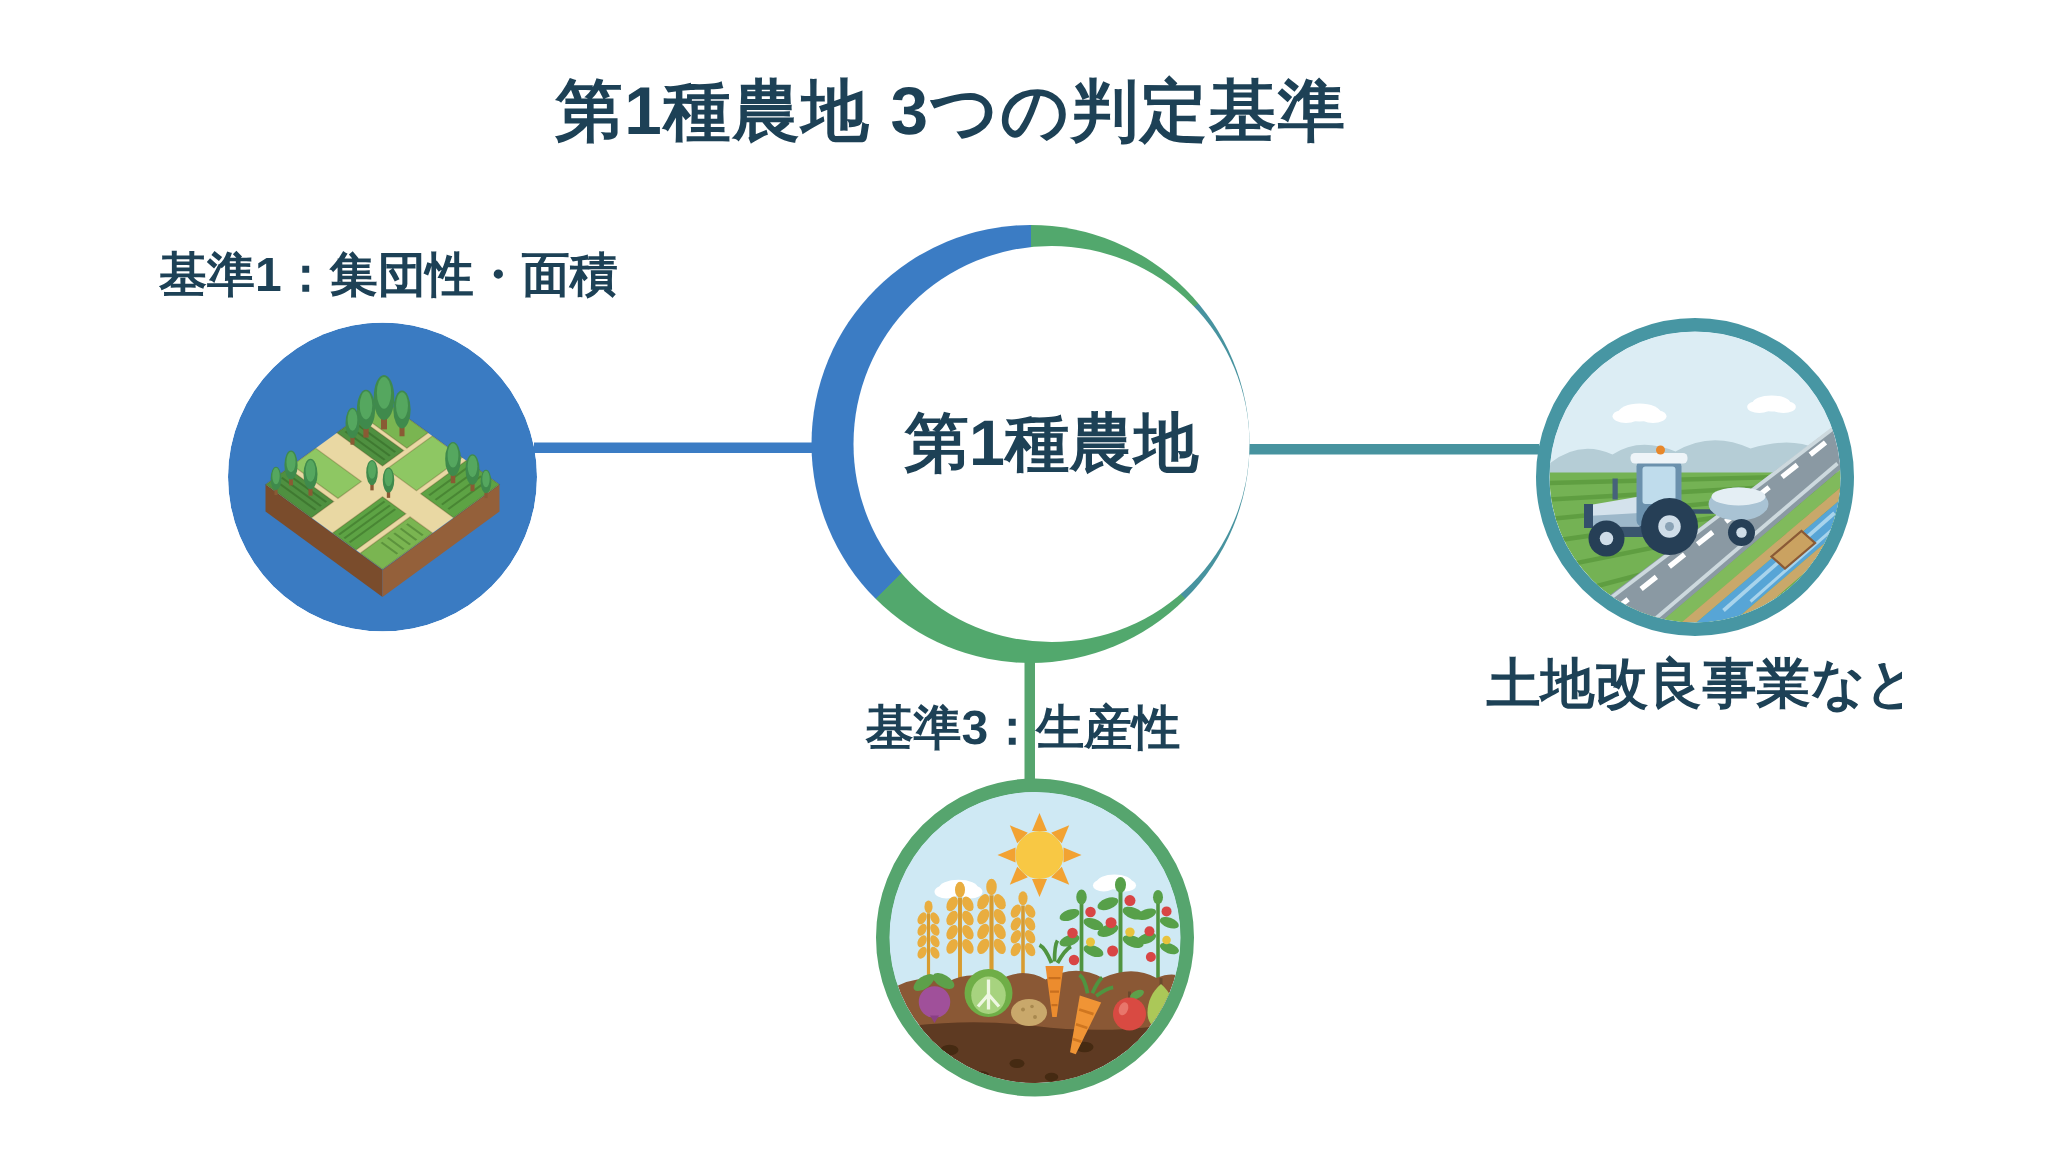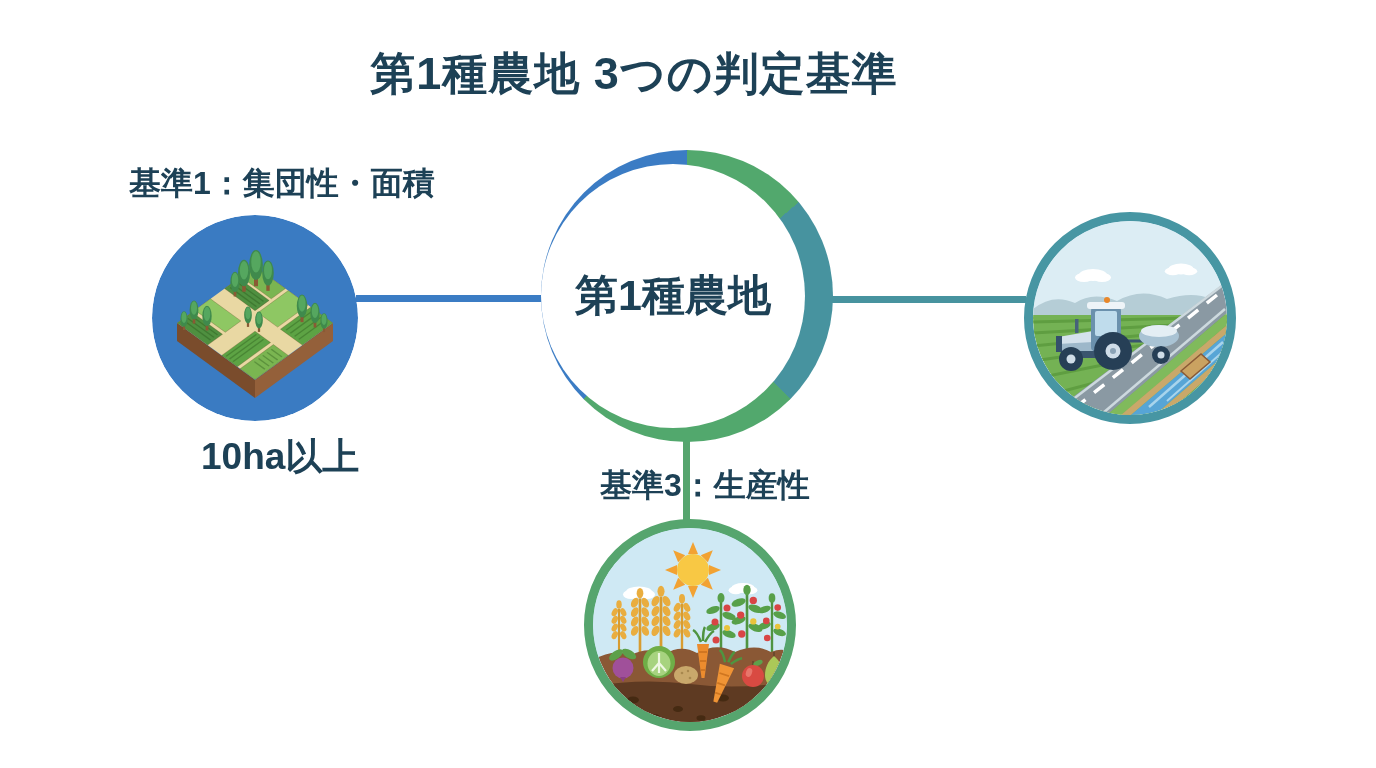--- a/index.html
+++ b/index.html
@@ -4,41 +4,41 @@
 <style>
   html,body{margin:0;padding:0;background:#ffffff;}
   .canvas{
     position:relative;width:1268px;height:768px;background:#ffffff;
     font-family:"Liberation Sans","DejaVu Sans",sans-serif;color:#1d4156;overflow:hidden;
   }
   .title{
     position:absolute;top:44px;left:0;width:100%;text-align:center;
     font-size:45px;font-weight:700;letter-spacing:1px;
   }
-  .lbl{position:absolute;font-weight:700;white-space:nowrap;z-index:3;margin-left:23px;}
+  .lbl{position:absolute;font-weight:700;white-space:nowrap;z-index:3;}
   .lbl-c1{left:106px;top:162px;font-size:32px;}
   .lbl-c2{left:1005px;top:162px;font-size:32px;}
   .lbl-c3{left:577px;top:464px;font-size:32px;}
   .val-c1{left:178px;top:432px;font-size:37px;}
   .val-c2{left:991px;top:432px;font-size:36px;}
   .val-c3{left:818px;top:591px;font-size:33px;}
   .connector{position:absolute;z-index:1;}
   .conn-left{left:356px;top:295px;width:186px;height:7px;background:#3b7cc4;}
   .conn-right{left:832px;top:296px;width:194px;height:7px;background:#47939f;}
   .conn-bottom{left:683px;top:440px;width:7px;height:82px;background:#56a56e;}
   .node{position:absolute;border-radius:50%;z-index:2;}
   .node-left{left:152px;top:215px;width:206px;height:206px;overflow:hidden;}
   .node-right{left:1024px;top:212px;width:212px;height:212px;border:9px solid #4796a3;
     box-sizing:border-box;overflow:hidden;background:#dcedf4;}
   .node-bottom{left:584px;top:519px;width:212px;height:212px;border:9px solid #56a56e;
     box-sizing:border-box;overflow:hidden;background:#cfe9f4;}
   .center-ring{
     position:absolute;left:541px;top:150px;width:292px;height:292px;border-radius:50%;z-index:2;
     background:conic-gradient(#52a86d 0deg 50deg,#47939f 50deg 135deg,#52a86d 135deg 225deg,#3b7cc4 225deg 360deg);
-    display:flex;align-items:center;justify-content:flex-start;
+    display:flex;align-items:center;justify-content:flex-end;
   }
   .center-inner{
     width:264px;height:264px;border-radius:50%;background:#ffffff;
     display:flex;align-items:center;justify-content:center;
   }
   .center-label{font-size:43px;font-weight:700;white-space:nowrap;}
   svg{display:block;}
 </style>
 </head>
 <body>
@@ -47,21 +47,21 @@
 
   <div class="title">第1種農地 3つの判定基準</div>
 
   <div class="connector conn-left"></div>
   <div class="connector conn-right"></div>
   <div class="connector conn-bottom"></div>
 
   <div class="lbl lbl-c1">基準1：集団性・面積</div>
   <div class="lbl lbl-c3">基準3：生産性</div>
 
-  <div class="lbl val-c1">10ha以上</div>
+  <div class="lbl val-c2">土地改良事業など</div>
 
   <div class="center-ring">
     <div class="center-inner">
       <span class="center-label">第1種農地</span>
     </div>
   </div>
 
   <div class="node node-left">
     <svg viewBox="0 0 206 206" width="206" height="206">
       <defs>

